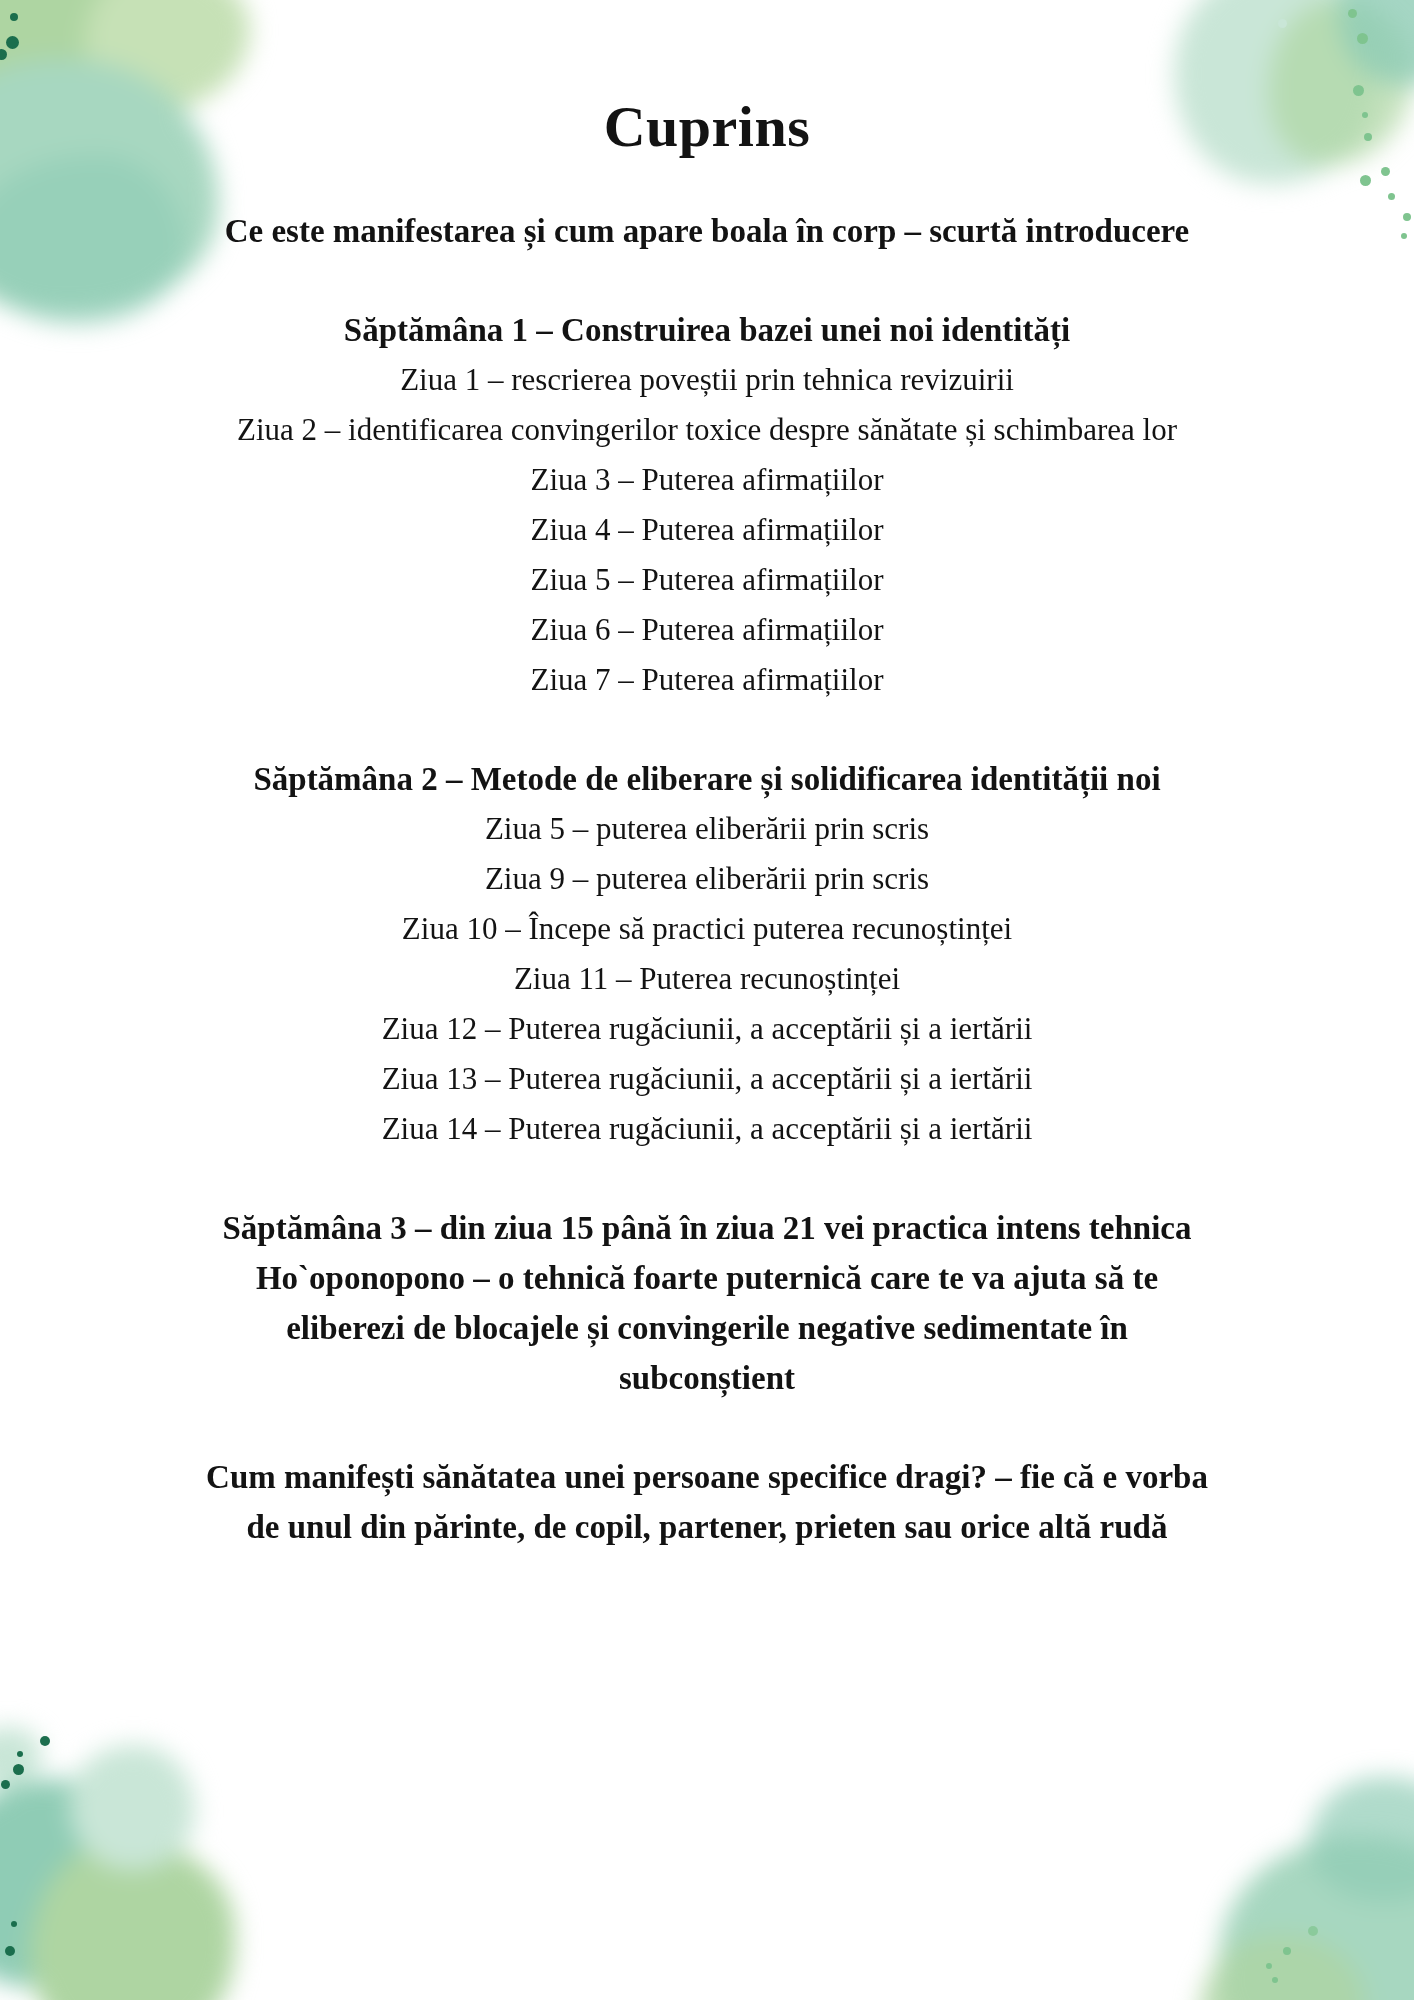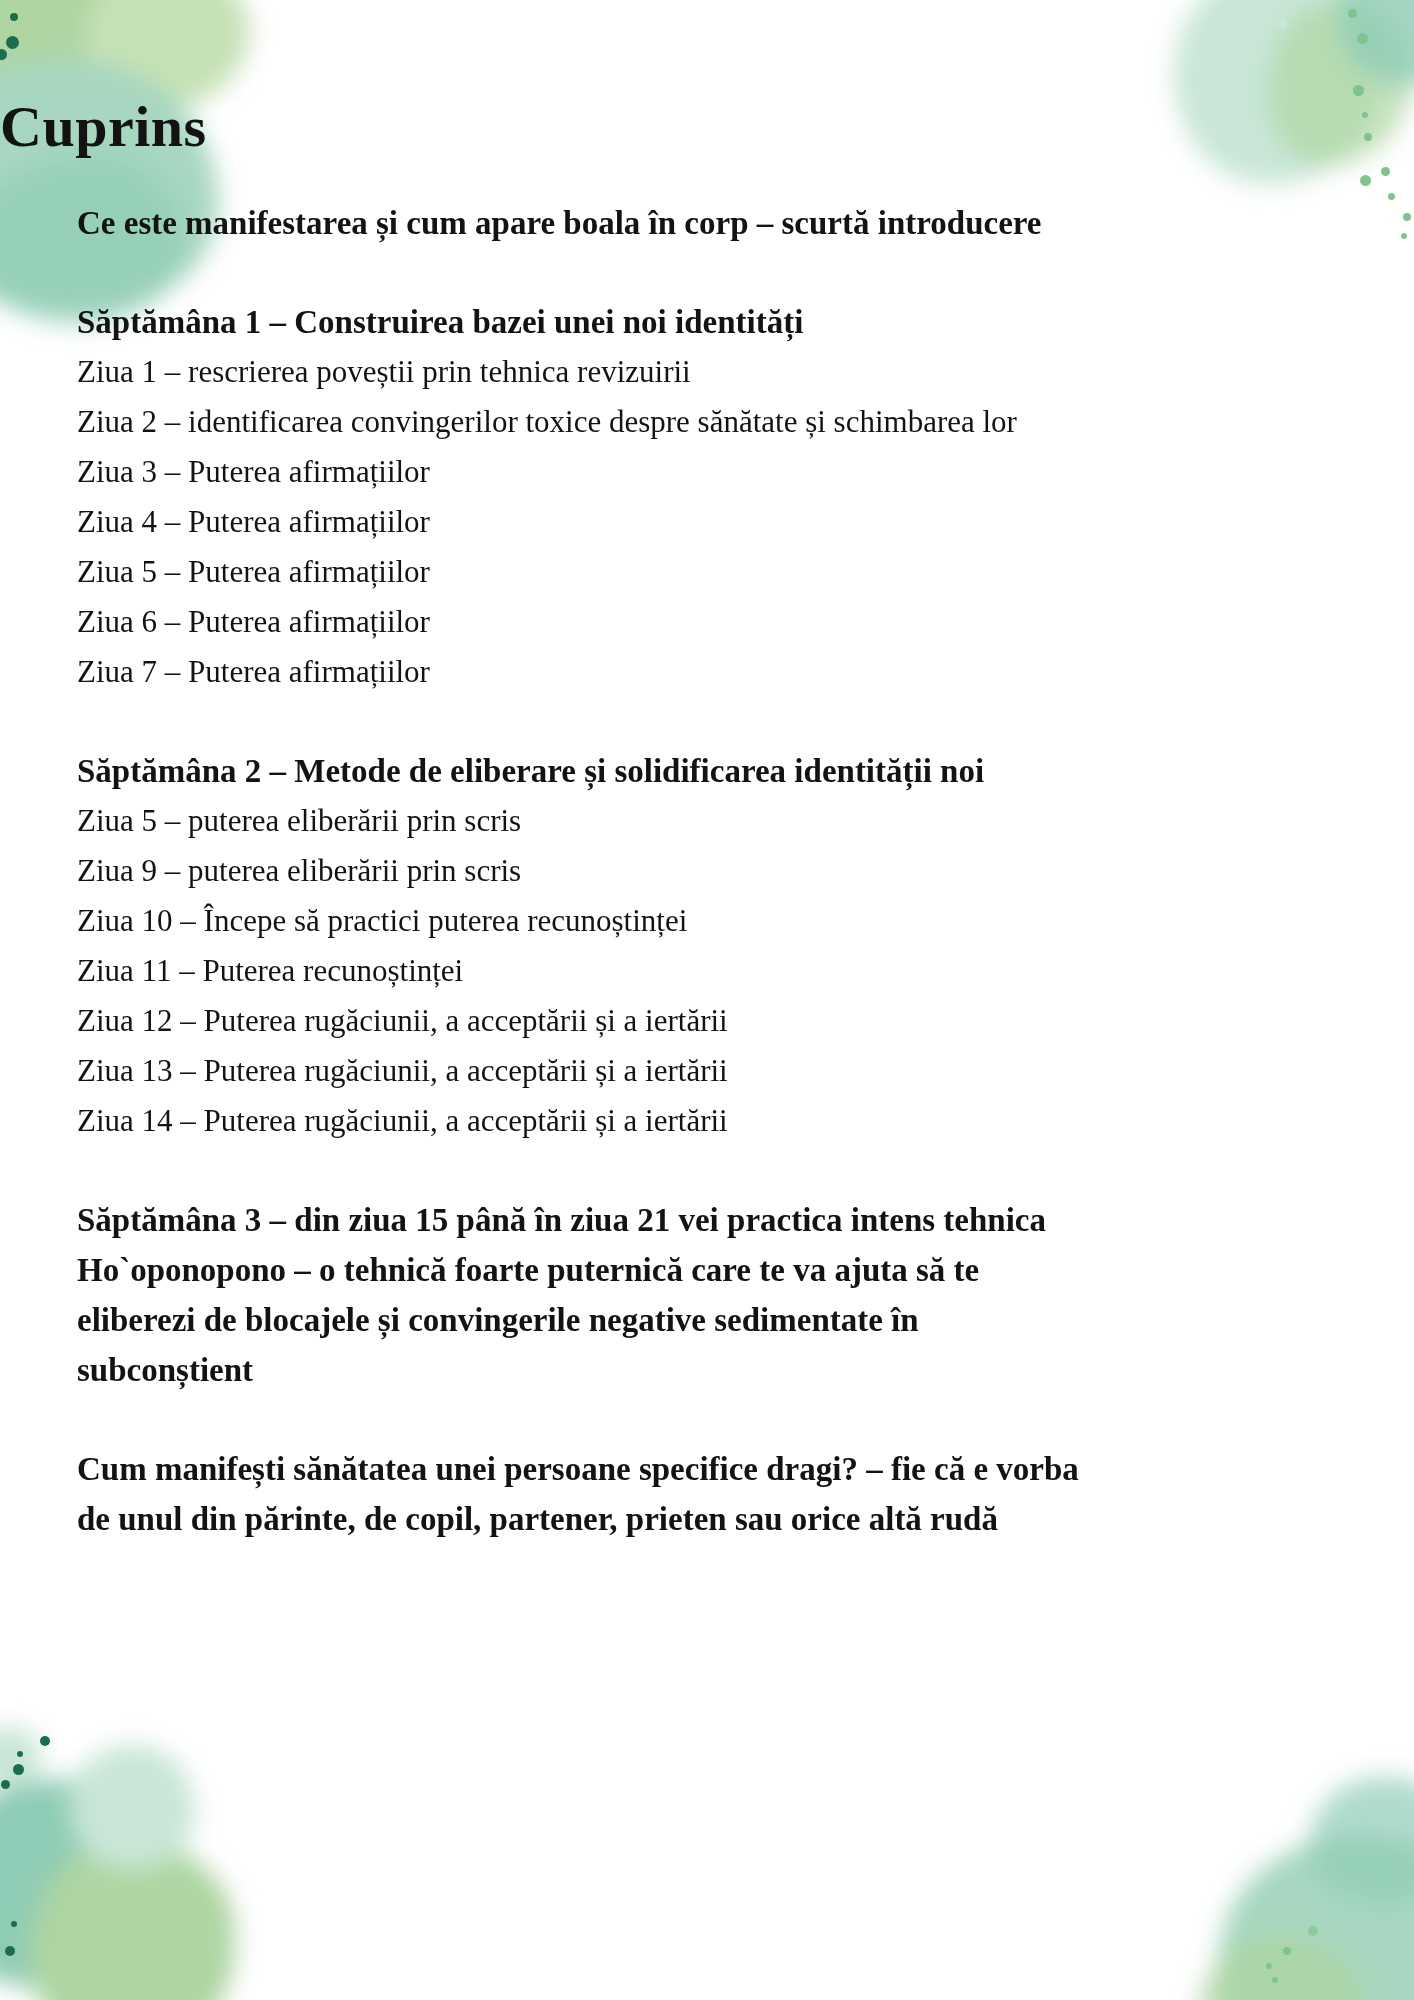--- a/index.html
+++ b/index.html
@@ -6,27 +6,27 @@
   .page{
     position:relative;
     width:1414px;height:2000px;
     margin:0 auto;
     background:#ffffff;
     overflow:hidden;
     font-family:"Liberation Serif","DejaVu Serif",serif;
     color:#131313;
   }
   
-  .content{position:relative;z-index:2;text-align:left;padding-top:88px;}
+  .content{position:relative;z-index:2;text-align:center;padding-top:88px;}
   .title{
     font-size:58px;font-weight:700;line-height:78px;margin:0;
     letter-spacing:0.5px;
   }
   .block{margin:49px auto 0;max-width:1260px;}
-  .intro-block{margin-top:32px;}
+  .intro-block{margin-top:40px;}
   .intro-line,.week-heading,.para-line{
     font-size:33px;font-weight:700;line-height:50px;margin:0;
   }
   .toc-item{
     font-size:31px;font-weight:400;line-height:50px;
   }
   
   .wc{position:absolute;z-index:1;filter:blur(12px);}
   .wc .b{position:absolute;display:block;}
   .wc-tl{left:-70px;top:-80px;width:360px;height:440px;}

